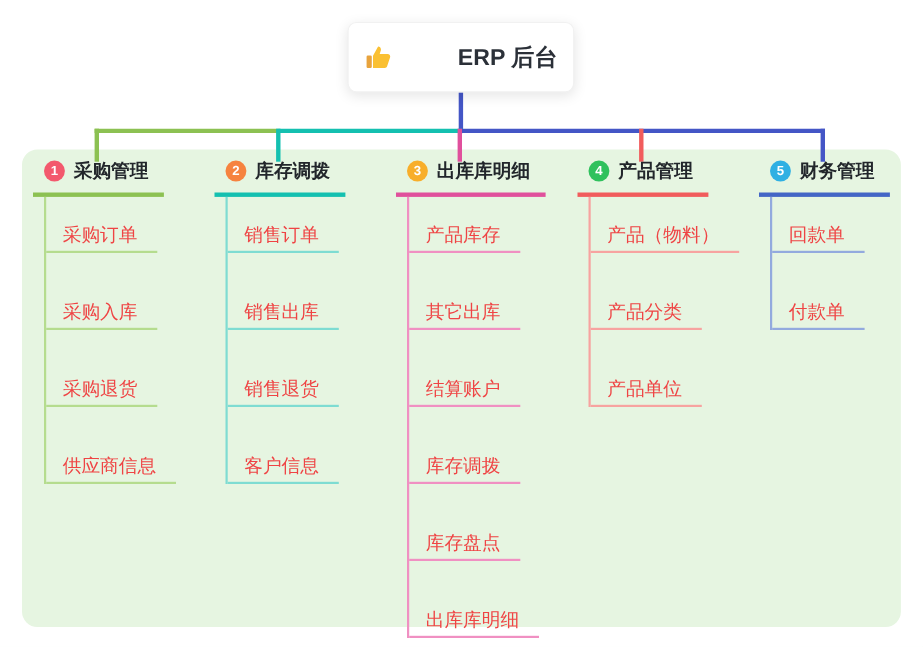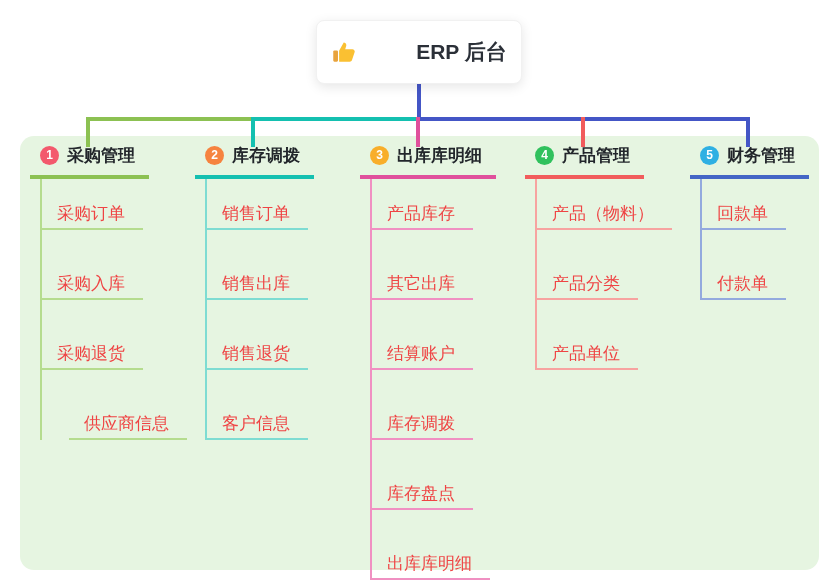--- a/index.html
+++ b/index.html
@@ -75,21 +75,21 @@
           <div class="item">
             <span class="item-label" style="border-bottom-color: rgb(181, 220, 142);">采购订单</span>
           </div>
           <div class="item">
             <span class="item-label" style="border-bottom-color: rgb(181, 220, 142);">采购入库</span>
           </div>
           <div class="item">
             <span class="item-label" style="border-bottom-color: rgb(181, 220, 142);">采购退货</span>
           </div>
           <div class="item">
-            <span class="item-label" style="border-bottom-color: rgb(181, 220, 142); margin-left: 27px;">供应商信息</span>
+            <span class="item-label" style="border-bottom-color: rgb(181, 220, 142);">供应商信息</span>
           </div>
         </div>
       </div>
       <div class="col" style="left: 195px;">
         <div class="col-head" style="border-bottom-color: rgb(20, 192, 176);">
           <span class="badge" style="background: rgb(246, 131, 63);">2</span>
           <span class="head-label">库存调拨</span>
         </div>
         <div class="items" style="border-left-color: rgb(126, 220, 210);">
           <div class="item">

